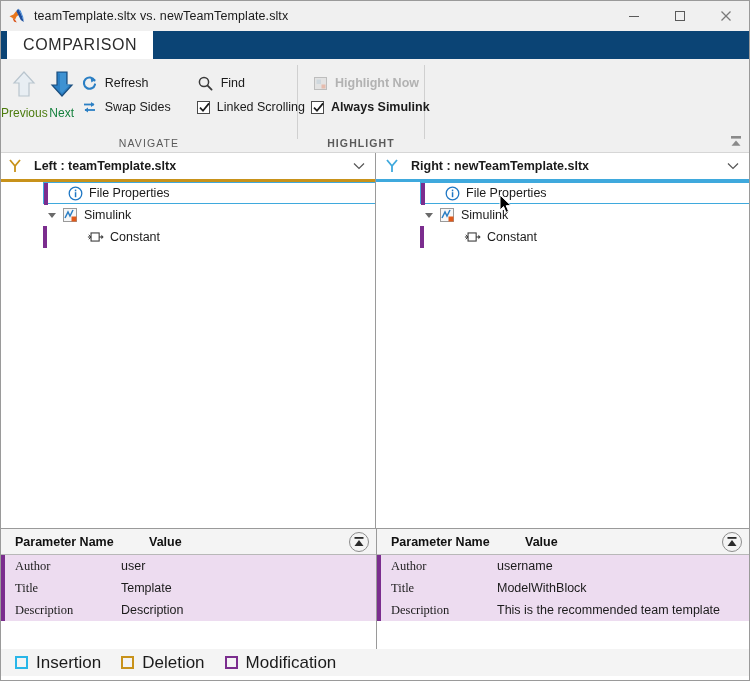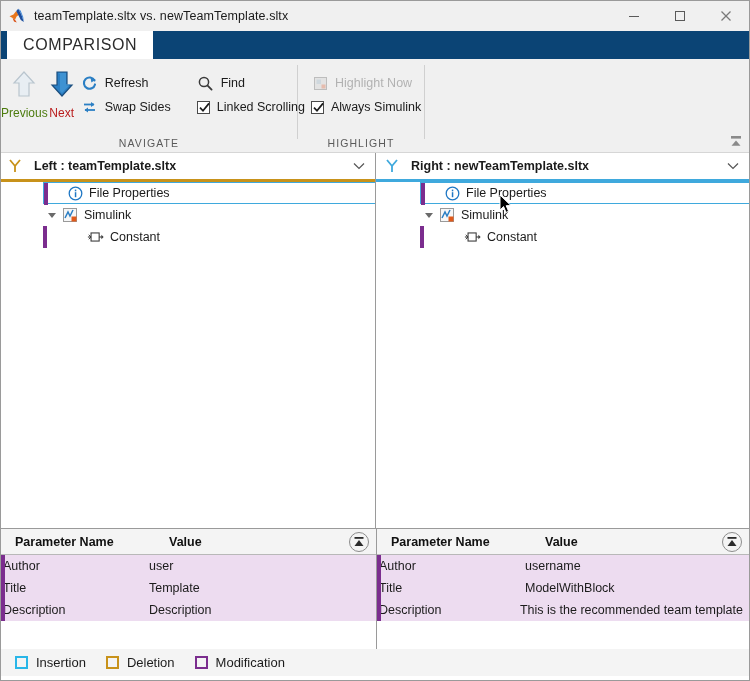--- a/index.html
+++ b/index.html
@@ -82,21 +82,21 @@
     position: relative;
   }
   .ribbon-group {
     display: flex;
     flex-direction: column;
     justify-content: flex-start;
     position: relative;
     height: 94px;
   }
   .ribbon-group.navigate { width: 296px; }
-  .ribbon-group.highlight { width: 126px; }
+  .ribbon-group.highlight { width: 126px; font-weight: bold; }
   .group-sep {
     width: 1px;
     background: #d0d0d0;
     margin-top: 6px;
     height: 74px;
     align-self: flex-start;
   }
   .group-body {
     flex: 1;
     display: flex;
@@ -117,21 +117,21 @@
     display: flex;
     flex-direction: column;
     align-items: center;
     padding-top: 4px;
   }
   .big-btn .lbl {
     font-size: 12px;
     margin-top: 3px;
   }
   .big-btn.disabled .lbl { color: #4d7c0f; }
-  .big-btn.enabled .lbl { color: #b91c1c; }
+  .big-btn.enabled .lbl { color: #15803d; }
 
   .stack {
     display: flex;
     flex-direction: column;
     padding-top: 6px;
     gap: 0;
   }
   .small-btn {
     display: flex;
     align-items: center;
@@ -256,21 +256,20 @@
   .tbl-head {
     height: 26px;
     background: #f4f4f4;
     border-bottom: 1px solid #b8b8b8;
     display: flex;
     align-items: center;
     position: relative;
     font-size: 12.5px;
     font-weight: bold;
     color: #111;
-    gap: 20px;
   }
   .col-name { width: 148px; padding-left: 14px; }
   .col-val { flex: 1; }
   .collapse-btn {
     position: absolute;
     right: 7px; top: 3px;
     width: 20px; height: 20px;
     border: 1px solid #8c8c8c;
     border-radius: 10px;
     background: #f4f4f4;
@@ -286,36 +285,36 @@
     position: absolute; left: 0; top: 0; bottom: 0;
     width: 4px; background: #7b2d8e;
   }
   .tbl-row {
     height: 22px;
     display: flex;
     align-items: center;
     font-size: 12.5px;
     color: #1b1b1b;
   }
-  .tbl-row .c1 { width: 148px; padding-left: 2px; }
+  .tbl-row .c1 { width: 120px; padding-left: 14px; font-family: Liberation Serif, serif; }
   .tbl-row .c2 { flex: 1; padding-right: 6px; white-space: nowrap; }
 
   
   .legend {
     height: 28px;
     border-top: 1px solid #9a9a9a;
     background: #f4f4f4;
     display: flex;
     align-items: center;
     padding-left: 14px;
     gap: 20px;
   }
   .legend-item {
     display: flex; align-items: center;
-    font-size: 13px;
+    font-size: 17px;
     color: #1b1b1b;
   }
   .legend-swatch {
     width: 13px; height: 13px;
     border: 2px solid #000;
     margin-right: 8px;
   }
 
   
   .cursor {

